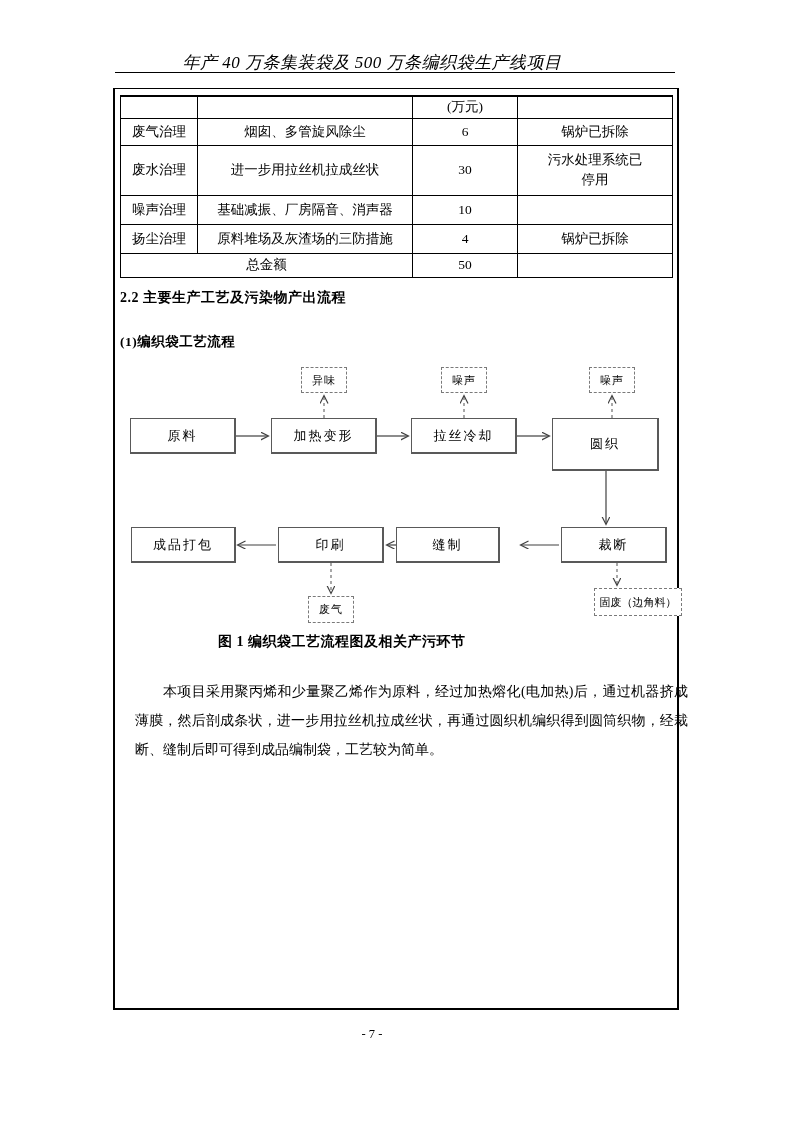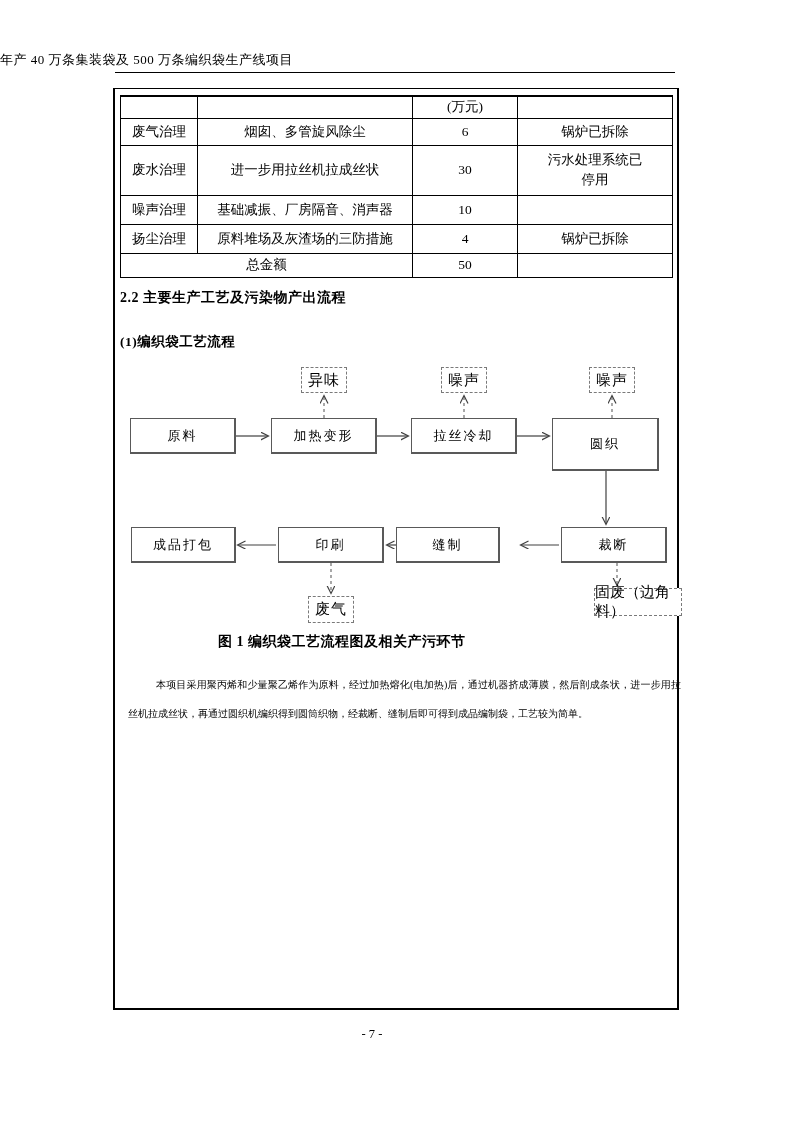--- a/index.html
+++ b/index.html
@@ -3,21 +3,21 @@
 <meta charset="utf-8">
 <style>
   html,body { margin:0; padding:0; background:#ffffff; }
   .page {
     position:relative; width:793px; height:1122px; background:#ffffff;
     font-family:"Liberation Serif","DejaVu Serif",serif; color:#000;
     overflow:hidden;
   }
   .header-title {
     position:absolute; top:51px; left:0; width:744px;
-    font-size:13px; letter-spacing:0.5px;
+    text-align:center; font-size:17px; letter-spacing:0.5px;font-style:italic;
   }
   .header-rule {
     position:absolute; top:72px; left:115px; width:560px; height:0;
     border-top:1.5px solid #000;
   }
   .content-box {
     position:absolute; left:113px; top:88px; width:566px; height:922px;
     border:solid #000; border-width:1px 2px 2px 2px; box-sizing:border-box;
     background:#fff;
   }
@@ -43,36 +43,36 @@
   .subsection-heading {
     position:absolute; left:5px; top:244px; font-size:13.5px; font-weight:bold;
     letter-spacing:0.5px;
   }
   .figure-caption {
     position:absolute; left:90px; top:544px; font-size:14px; font-weight:bold;
     letter-spacing:0.5px;
     padding-left:13px;
   }
   .body-paragraph {
-    position:absolute; left:4px; top:572px; width:553px; margin:9px;
-    font-size:10px; line-height:29px; text-align:justify; text-indent:28px;
+    position:absolute; left:4px; top:572px; width:553px; margin:16px;
+    font-size:14px; line-height:29px; text-align:justify; text-indent:28px;
   }
   
   .flowchart { position:absolute; left:0; top:270px; width:561px; height:272px; }
   .flowchart svg { position:absolute; left:0; top:0; pointer-events:none; }
   .fnode {
     position:absolute; background:#fff; border:1px solid #595959;
     border-right-width:2px; border-bottom-width:2px;
     display:flex; align-items:center; justify-content:center;
     font-size:13px; letter-spacing:2px; box-sizing:border-box;
   }
   .pnode {
     position:absolute; background:#fff; border:1px dashed #7a7a7a;
     display:flex; align-items:center; justify-content:center;
-    font-size:15px; letter-spacing:1px; box-sizing:border-box;
+    font-size:11px; letter-spacing:1px; box-sizing:border-box;
   }
   .pnode.wide { letter-spacing:0; }
   
   .page-footer {
     position:absolute; top:1027px; left:0; width:744px; text-align:center;
     font-size:12.5px;
   }
 </style>
 </head>
 <body>

